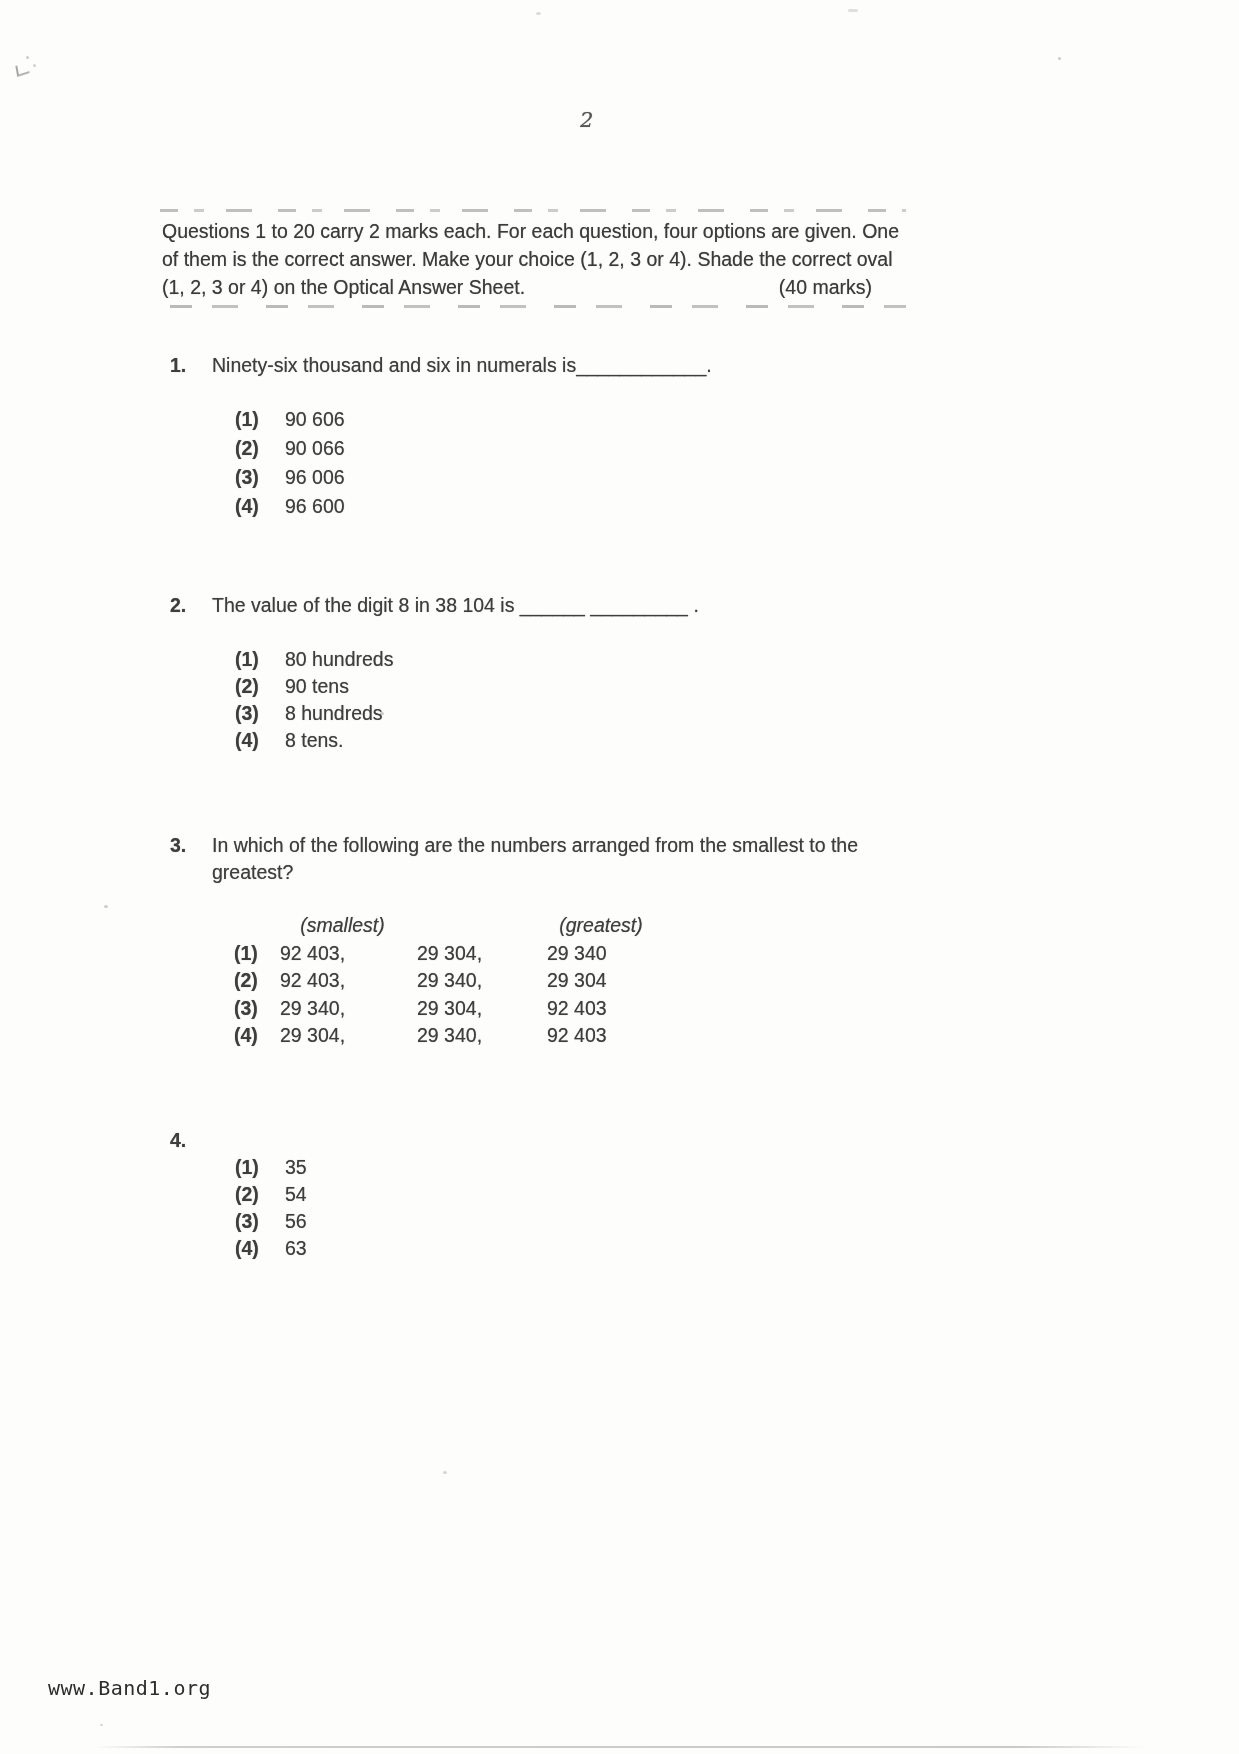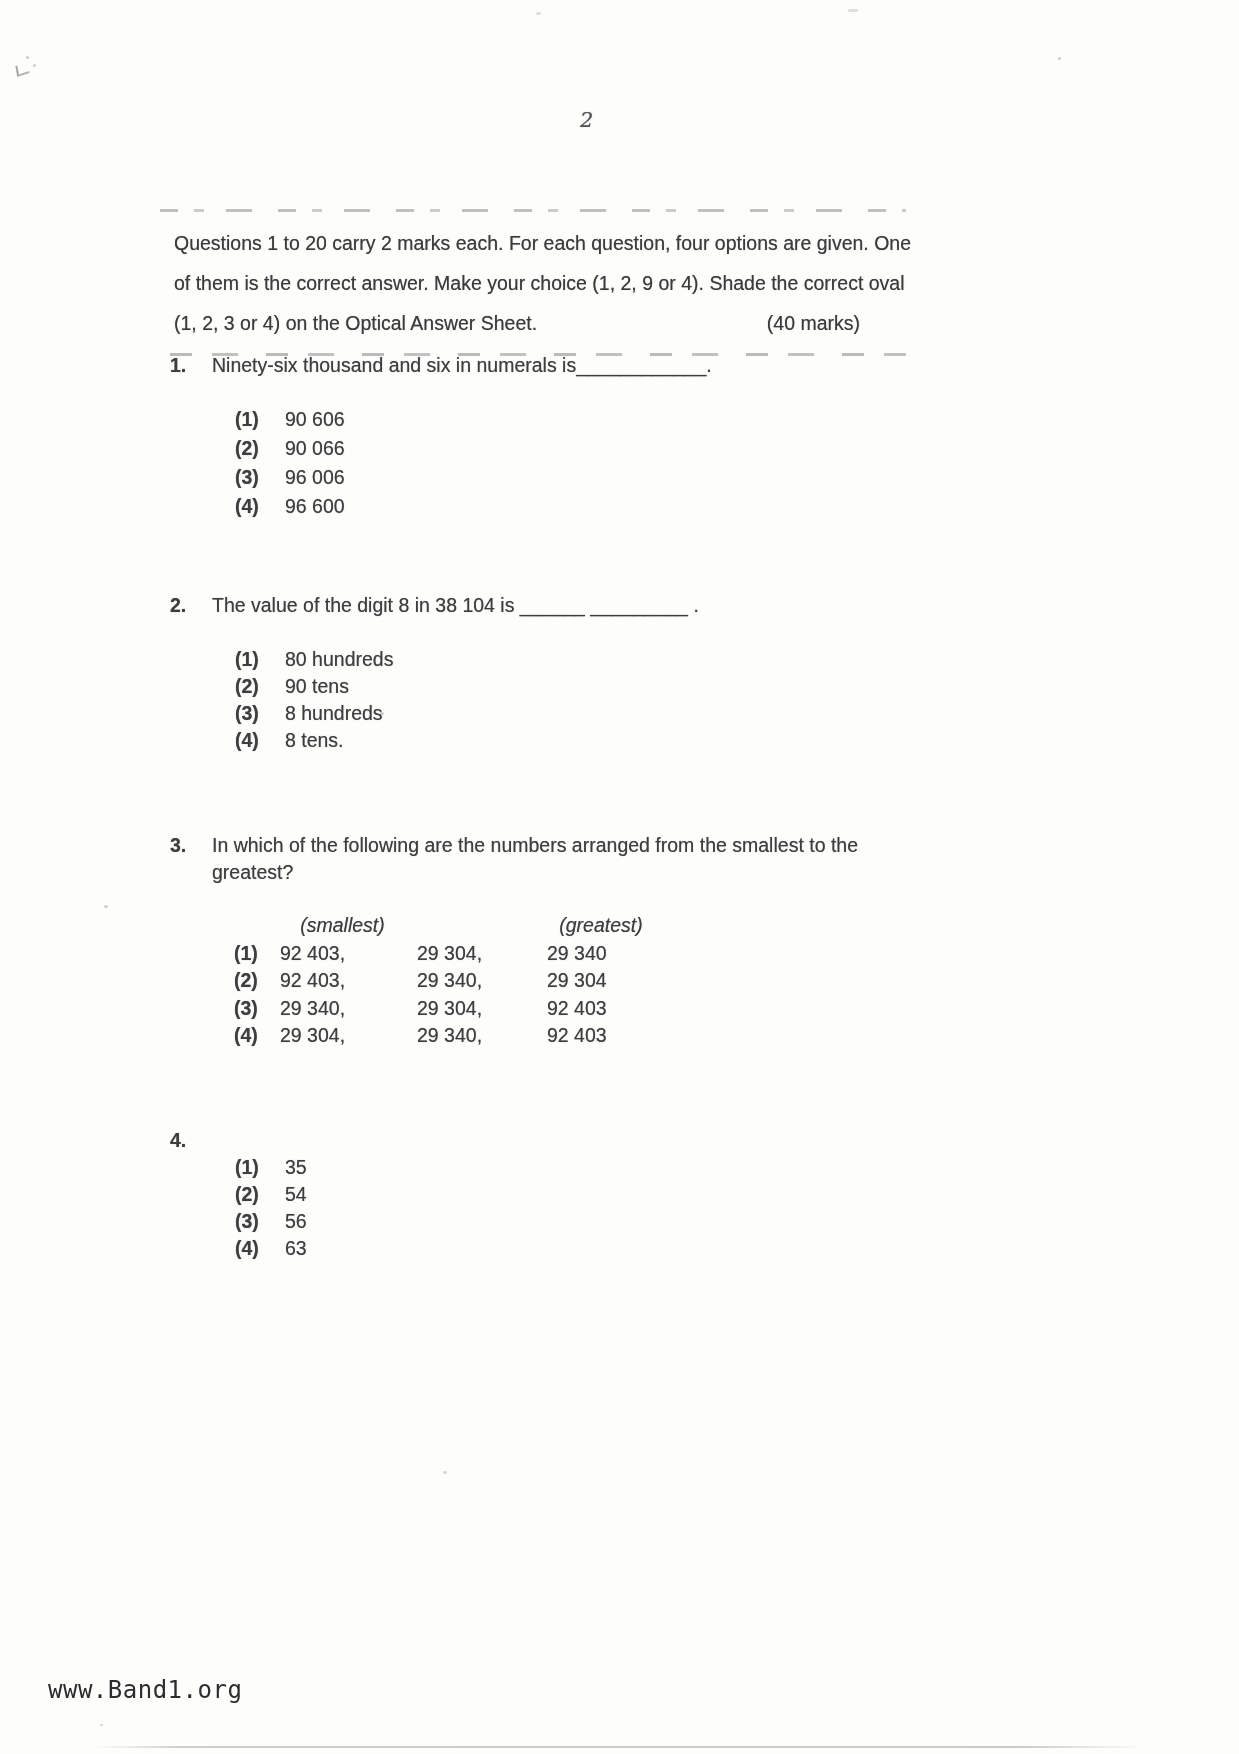--- a/index.html
+++ b/index.html
@@ -33,21 +33,21 @@
       #a3a3a3 34px 44px, transparent 44px 66px,
       #8d8d8d 66px 92px, transparent 92px 118px);
     opacity:.55;
   }
   .dash.bottom{opacity:.6;
     background:repeating-linear-gradient(90deg,
       transparent 0 10px, #8d8d8d 10px 32px, transparent 32px 52px,
       #9a9a9a 52px 78px, transparent 78px 96px);
   }
   .ibody{padding:5px 0 4px 2px;}
-  .ibody p{margin:12px;white-space:nowrap;}
+  .ibody p{margin:0;white-space:nowrap;}
   .line3{display:flex;justify-content:space-between;}
   .line3 .marks{margin-right:34px;}
 
   
   .question{
     position:absolute;left:170px;width:740px;
     display:grid;grid-template-columns:42px 1fr;
     font-size:19.5px;
   }
   .q-num{font-weight:bold;line-height:27px;}
@@ -69,21 +69,21 @@
   }
   .num-table .th{
     font-style:italic;margin-left:-12px;text-align:center;
   }
   .num-table .label{font-weight:bold;}
 
   
   .footer-url{
     position:absolute;top:1676px;left:48px;
     font-family:"DejaVu Sans Mono","Liberation Mono",monospace;
-    font-size:24px;color:#2d2d2d;letter-spacing:0.5px;
+    font-size:20px;color:#2d2d2d;letter-spacing:0.5px;
     text-shadow:none;
   }
 
   
   .speck{position:absolute;background:#9b9b9b;border-radius:50%;}
   .tick{
     position:absolute;left:16px;top:64px;width:11px;height:9px;
     border-left:2px solid #8a8a8a;border-bottom:2px solid #9c9c9c;
     transform:rotate(-18deg) skewX(-8deg);opacity:.75;background:none;
   }
@@ -108,21 +108,21 @@
   <span class="speck" style="left:443px;top:1471px;width:4px;height:3px;opacity:.4;"></span>
   <span class="speck" style="left:100px;top:1724px;width:3px;height:2px;opacity:.45;"></span>
   <div class="scan-edge"></div>
 
   <div class="page-number">2</div>
 
   <div class="instructions">
     <div class="dash top"></div>
     <div class="ibody">
       <p>Questions 1 to 20 carry 2 marks each. For each question, four options are given. One</p>
-      <p>of them is the correct answer. Make your choice (1, 2, 9 or 4). Shade the correct oval</p>
+      <p>of them is the correct answer. Make your choice (1, 2, 3 or 4). Shade the correct oval</p>
       <p class="line3">
         <span>(1, 2, 3 or 4) on the Optical Answer Sheet.</span>
         <span class="marks">(40 marks)</span>
       </p>
     </div>
     <div class="dash bottom"></div>
   </div>
 
   <section class="question q1" style="top:352px;">
     <span class="q-num">1.</span>

